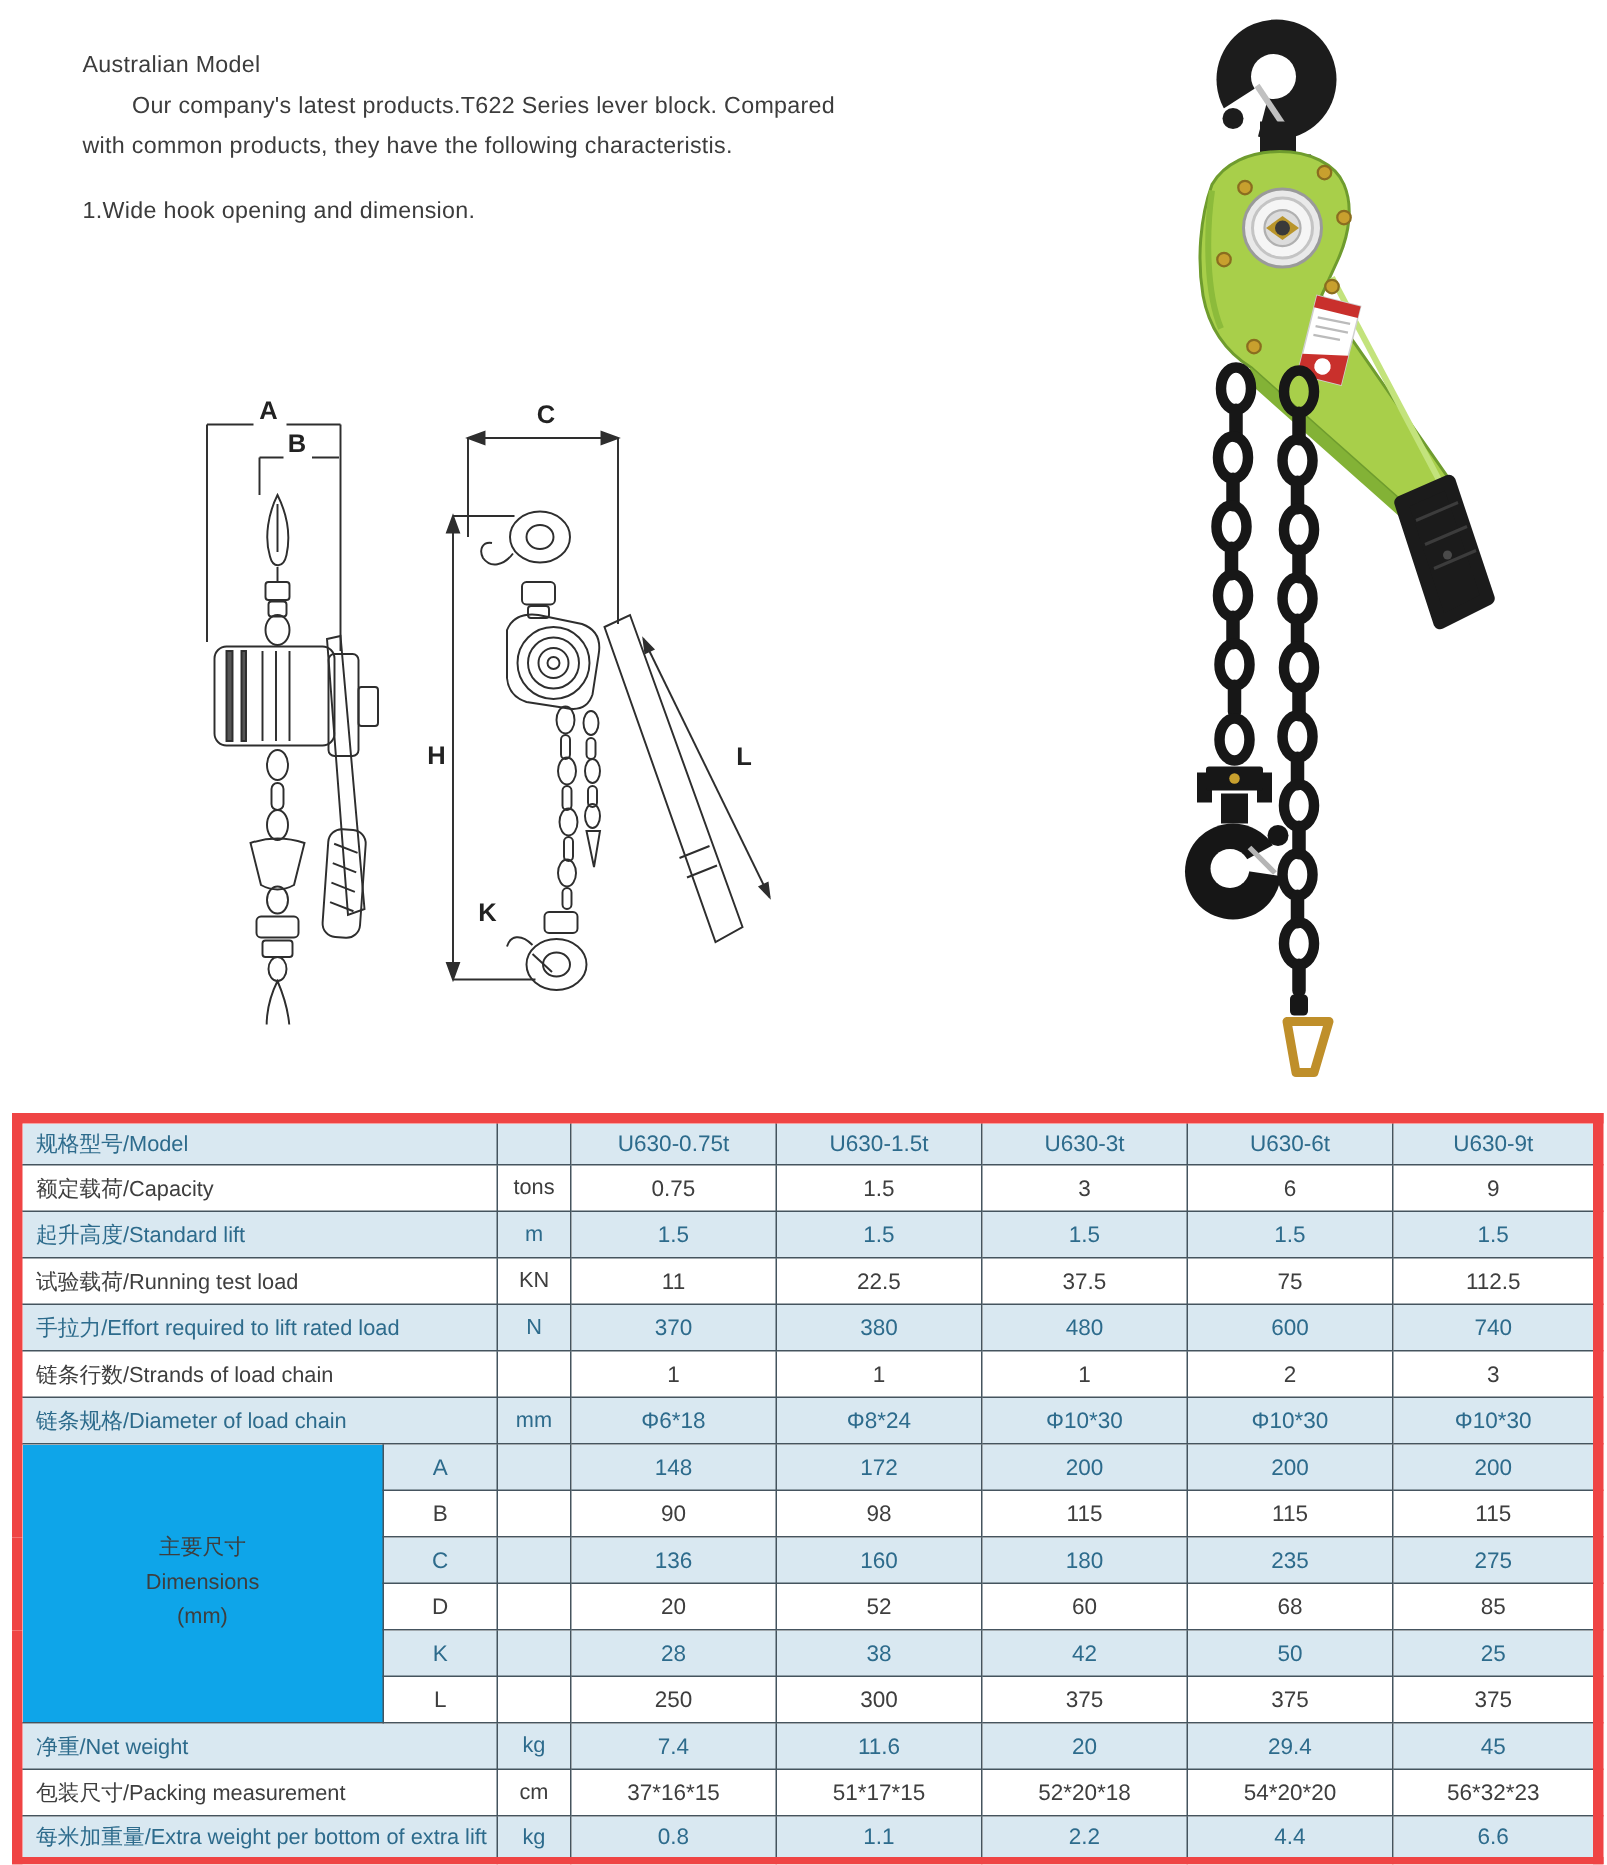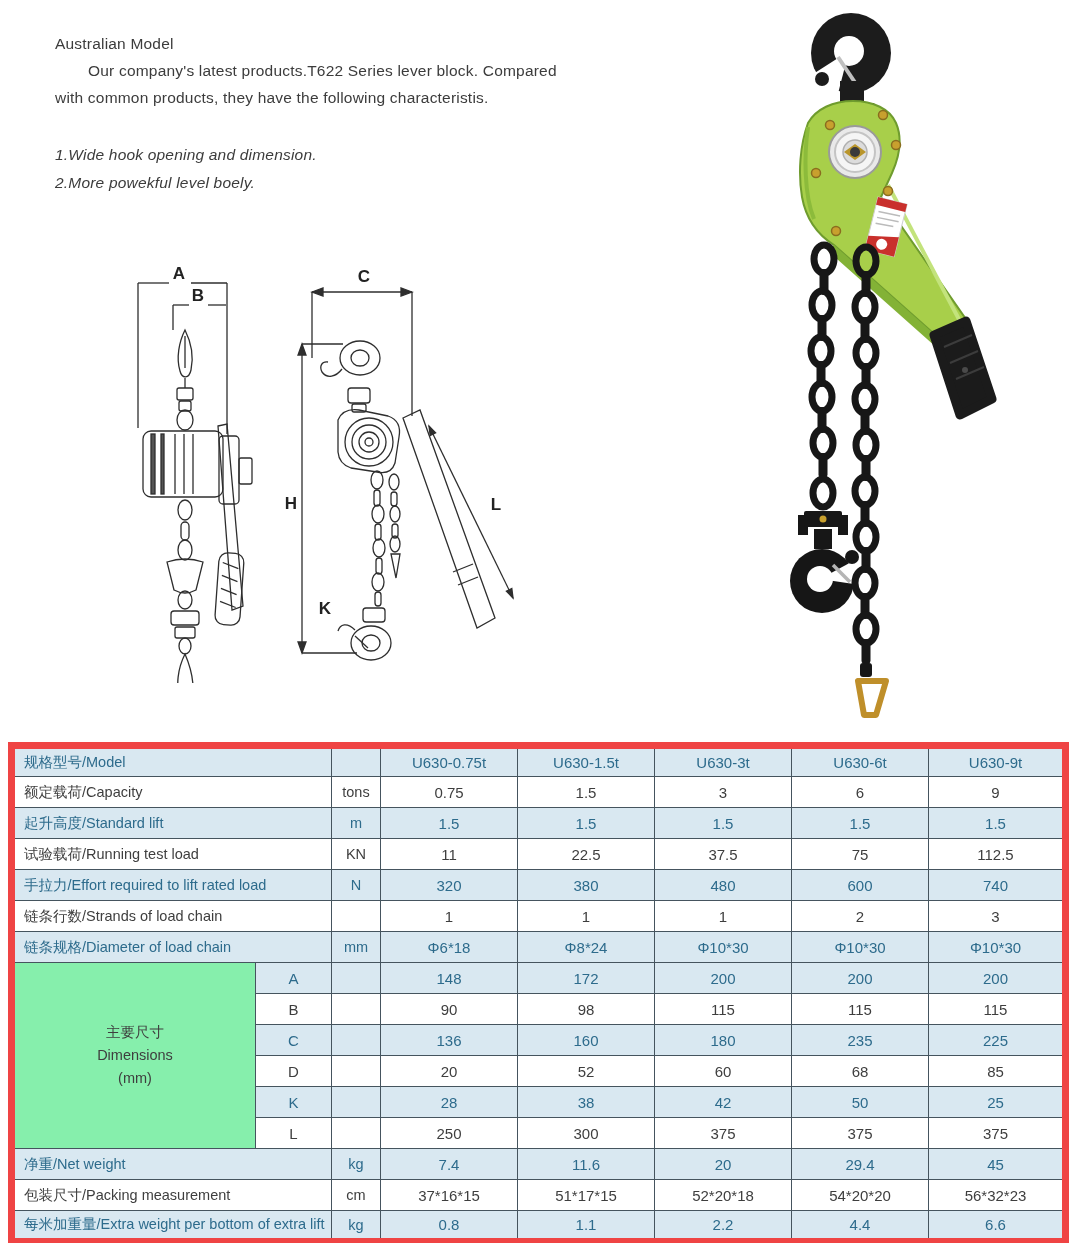--- a/index.html
+++ b/index.html
@@ -3,53 +3,52 @@
 <meta charset="utf-8">
 <style>
   html,body{margin:0;padding:0;background:#ffffff;}
   #page{position:relative;width:1071px;height:1243px;background:#ffffff;overflow:hidden;
         font-family:"Liberation Sans","DejaVu Sans",sans-serif;}
   
   #intro{position:absolute;left:55px;top:30px;width:600px;color:#3c3c3c;
          font-size:15.5px;letter-spacing:0.2px;}
   .intro-line{line-height:27px;white-space:nowrap;}
   .para-indent{padding-left:33px;}
-  #features{margin-top:30px;font-style:italic;}
+  #features{margin-top:16px;}
   #features .intro-line{line-height:27.5px;}
   
   .abs{position:absolute;}
   svg text.dim{font-family:"Liberation Sans","DejaVu Sans",sans-serif;font-weight:bold;
                font-size:17px;fill:#222;}
   
   #spec-wrap{position:absolute;left:8px;top:742px;}
   table.spec{border-collapse:collapse;table-layout:fixed;width:1054px;
              border:7px solid #ef4444;}
   table.spec td{border:1px solid #45545e;font-size:14.5px;color:#3e3e3e;
                 text-align:center;padding:0;overflow:hidden;white-space:nowrap;
                 background:#ffffff;}
   table.spec tr{height:31px;}
   table.spec tr.shade td{background:#d9e8f1;color:#2d6b8c;}
   table.spec td.lbl{text-align:left;padding-left:9px;}
   table.spec td.val{font-size:15px;}
   table.spec td.letter{font-size:15px;}
-  table.spec td.dimlbl, table.spec tr.shade td.dimlbl{background:#86efac;color:#3e3e3e;
+  table.spec td.dimlbl, table.spec tr.shade td.dimlbl{background:#0ea5e9;color:#3e3e3e;
                 text-align:center;font-size:14.5px;line-height:1.6;}
 </style>
 </head>
 <body>
 
 <div id="page">
 
   <div id="intro">
     <div class="intro-line">Australian Model</div>
     <div class="intro-line para-indent">Our company's latest products.T622 Series lever block. Compared</div>
     <div class="intro-line">with common products, they have the following characteristis.</div>
     <div id="features">
       <div class="intro-line">1.Wide hook opening and dimension.</div>
-      <div class="intro-line">2.More powekful level boely.</div>
     </div>
   </div>
 
   <svg class="abs" style="left:105px;top:258px" width="160" height="425" viewBox="0 0 160 425">
     <g stroke="#2e2e2e" stroke-width="1.3" fill="none">
 
       <line x1="33" y1="25" x2="64" y2="25"></line>
         <line x1="86" y1="25" x2="122" y2="25"></line>
       <line x1="33" y1="25" x2="33" y2="170"></line>
         <line x1="122" y1="25" x2="122" y2="176"></line>
@@ -308,21 +307,21 @@
             <td class="unit">KN</td>
             <td class="val">11</td>
             <td class="val">22.5</td>
             <td class="val">37.5</td>
             <td class="val">75</td>
             <td class="val">112.5</td>
           </tr>
           <tr class="shade">
             <td class="lbl" colspan="2">手拉力/Effort required to lift rated load</td>
             <td class="unit">N</td>
-            <td class="val">320</td>
+            <td class="val">370</td>
             <td class="val">380</td>
             <td class="val">480</td>
             <td class="val">600</td>
             <td class="val">740</td>
           </tr>
           <tr>
             <td class="lbl" colspan="2">链条行数/Strands of load chain</td>
             <td class="unit"></td>
             <td class="val">1</td>
             <td class="val">1</td>
@@ -362,21 +361,21 @@
             <td class="val">115</td>
             <td class="val">115</td>
           </tr>
           <tr class="shade">
             <td class="letter">C</td>
             <td class="unit"></td>
             <td class="val">136</td>
             <td class="val">160</td>
             <td class="val">180</td>
             <td class="val">235</td>
-            <td class="val">225</td>
+            <td class="val">275</td>
           </tr>
           <tr>
             <td class="letter">D</td>
             <td class="unit"></td>
             <td class="val">20</td>
             <td class="val">52</td>
             <td class="val">60</td>
             <td class="val">68</td>
             <td class="val">85</td>
           </tr>

